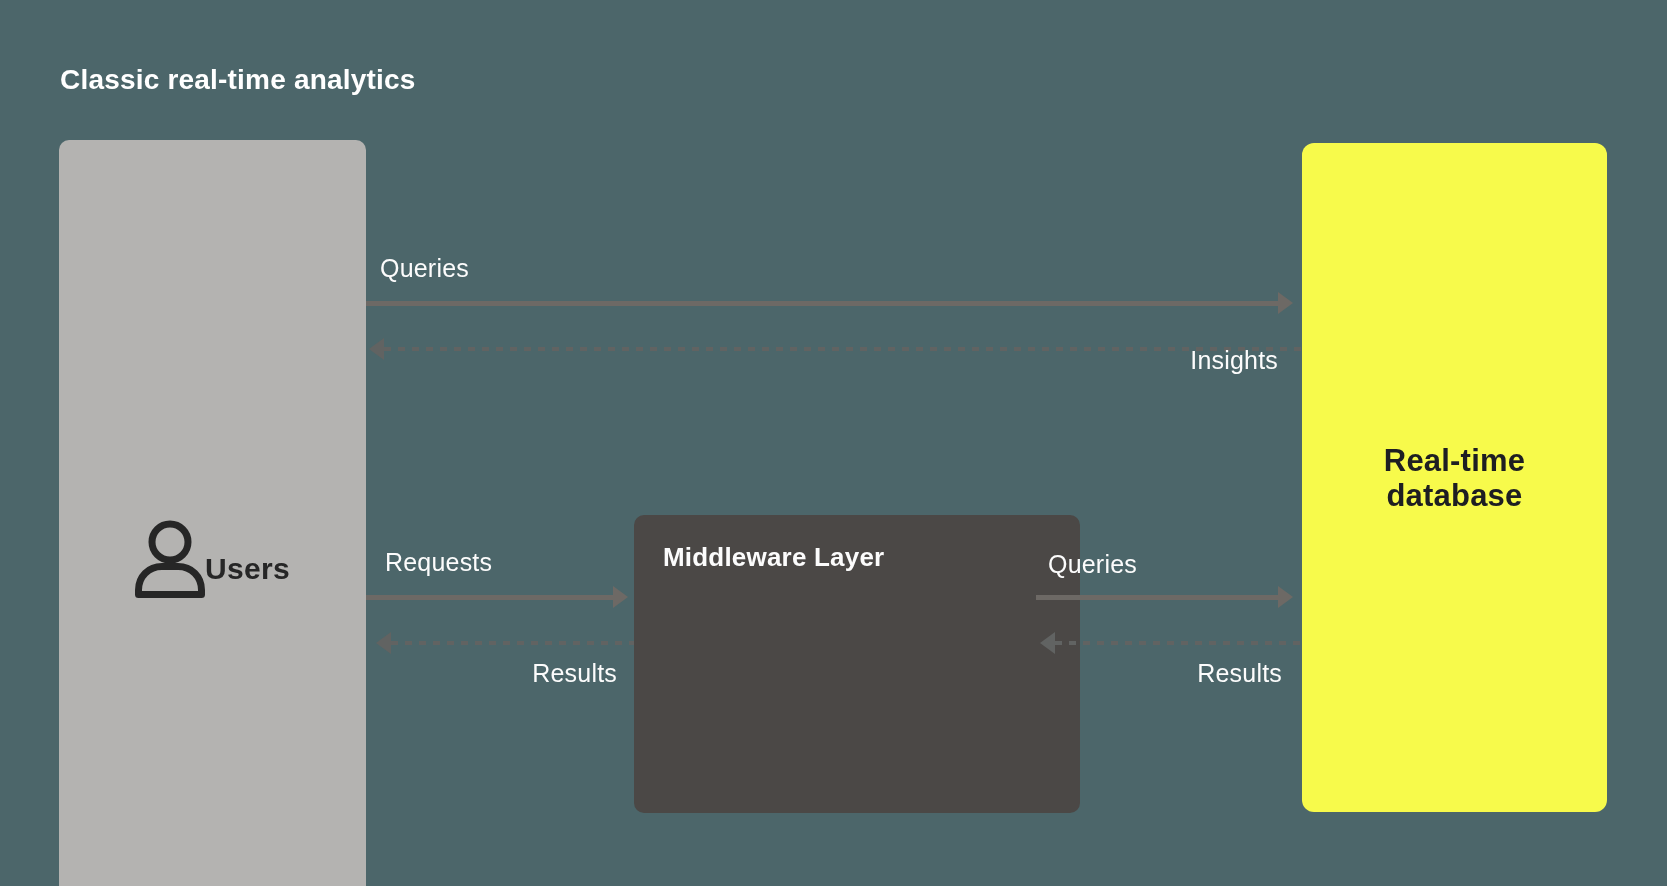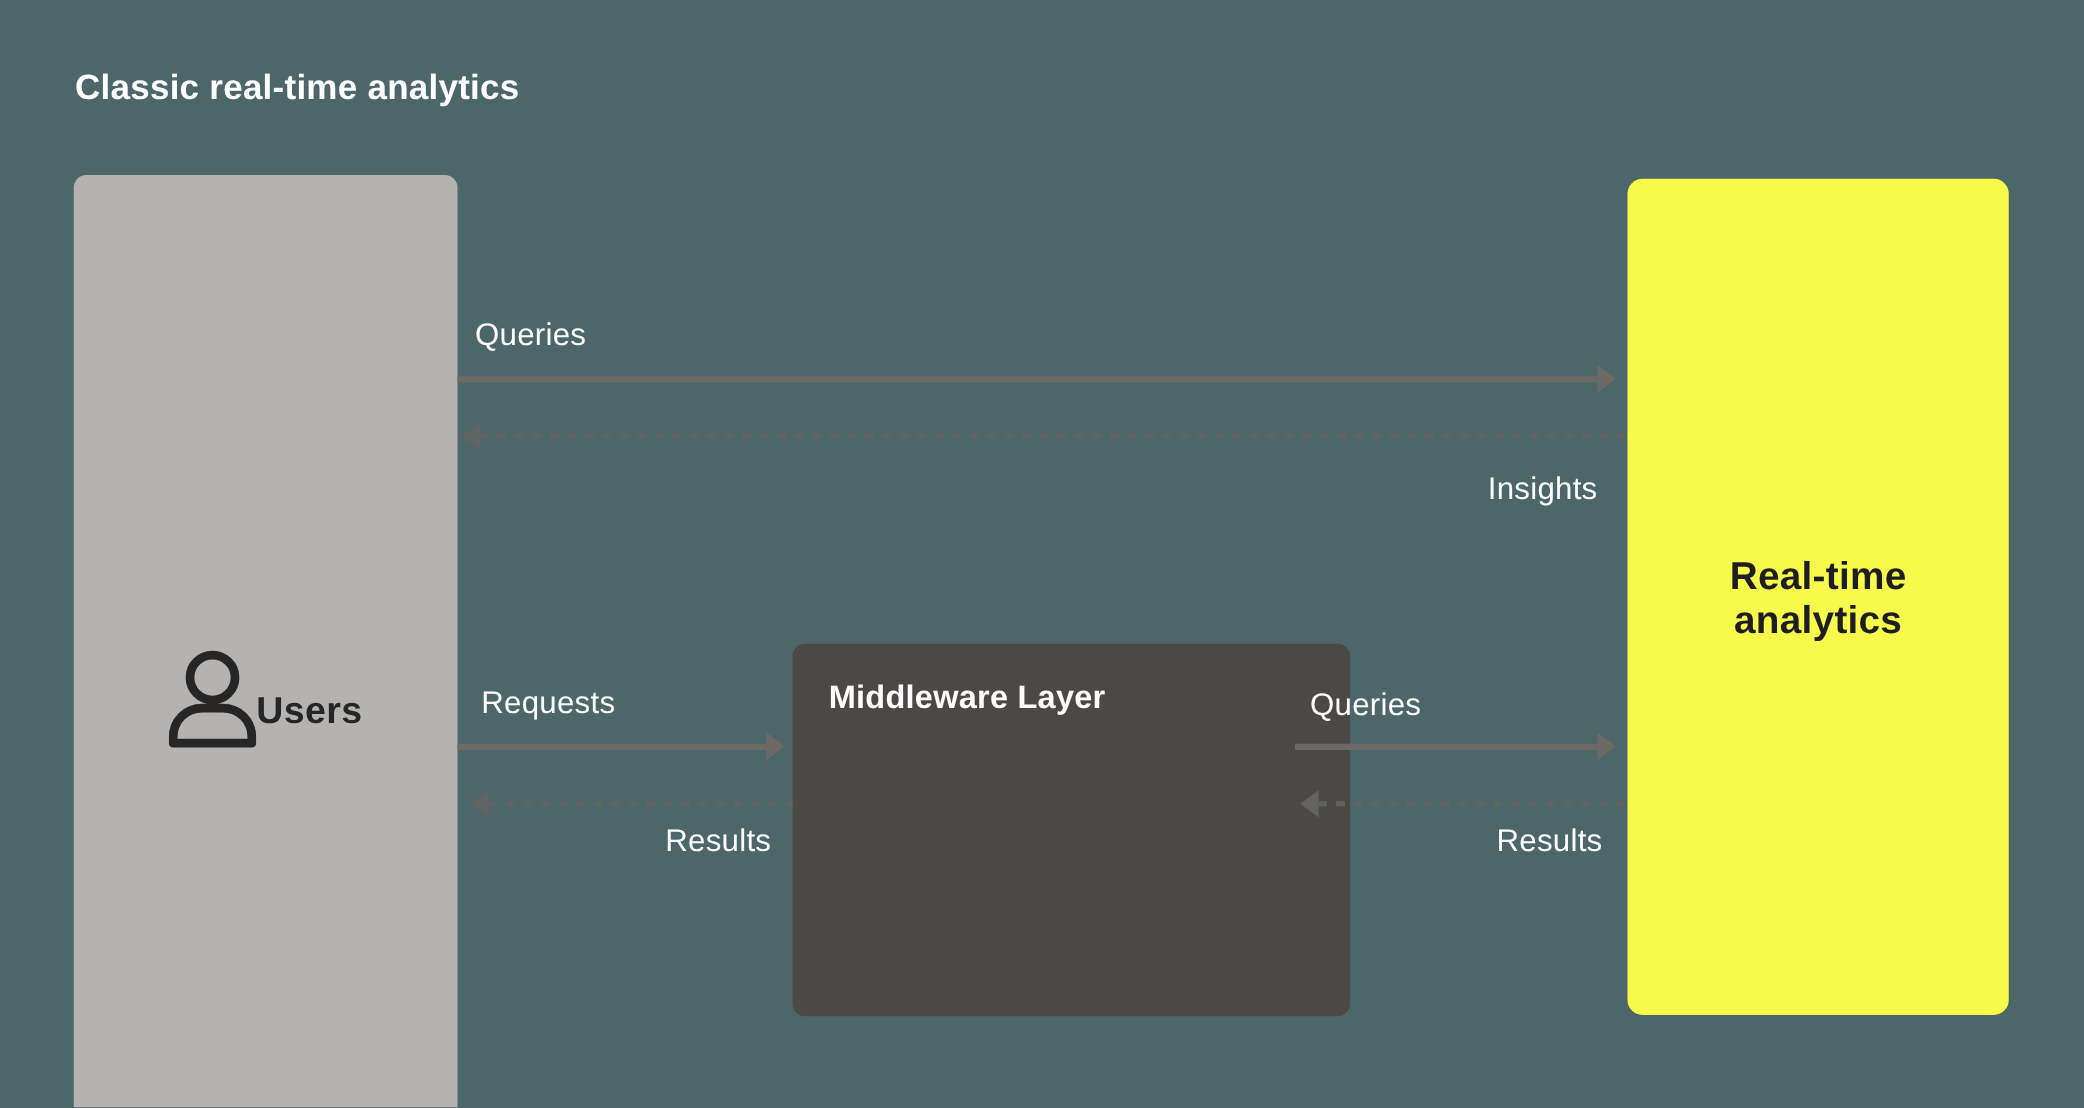--- a/index.html
+++ b/index.html
@@ -5,21 +5,21 @@
   html,body{margin:0;padding:0;background:#4c666a;}
   #canvas{
     position:relative;
     width:1667px;height:886px;
     background:#4c666a;
     font-family:"Liberation Sans", sans-serif;
     overflow:hidden;
   }
   
   #title{
-    position:absolute;left:60px;top:54px;
+    position:absolute;left:60px;top:64px;
     font-size:28px;font-weight:700;color:#ffffff;
     letter-spacing:0.2px;line-height:32px;
   }
   
   .node{position:absolute;border-radius:10px;}
   #users-box{
     left:59px;top:140px;width:307px;height:857px;
     background:#b4b3b1;
     box-shadow:0 3px 0 -1px #f7fa4b;
     display:flex;align-items:center;justify-content:center;
@@ -68,21 +68,21 @@
   #arrow-results-left{left:376px; top:632px; width:258px;}
   #arrow-queries-right{left:1036px;top:586px; width:257px;}
   #arrow-results-right{left:1040px;top:632px; width:262px;}
   
   .arrow-label{
     position:absolute;
     font-size:25px;font-weight:400;color:#fcfcfc;
     line-height:28px;letter-spacing:0.2px;white-space:nowrap;
   }
   #label-queries-top {left:380px;top:254px;}
-  #label-insights    {right:389px;top:377px;}
+  #label-insights    {right:389px;top:346px;}
   #label-requests    {left:385px;top:548px;}
   #label-results-left{right:1050px;top:659px;}
   #label-queries-right{left:1048px;top:550px;}
   #label-results-right{right:385px;top:659px;}
 </style>
 </head>
 <body>
 
 <div id="canvas">
 
@@ -95,21 +95,21 @@
     </svg>
     <div id="users-label">Users</div>
   </div>
 
   <div class="node" id="middleware-box">
     <div id="middleware-label">Middleware Layer</div>
   </div>
 
   <div class="node" id="database-box">
     <div id="database-label">Real-time
-analytics</div>
+database</div>
   </div>
 
   <div class="arrow" id="arrow-queries-top">
     <div class="line-solid"></div>
     <div class="head-right"></div>
   </div>
 
   <div class="arrow" id="arrow-insights">
     <div class="head-left"></div>
     <div class="line-dashed"></div>

